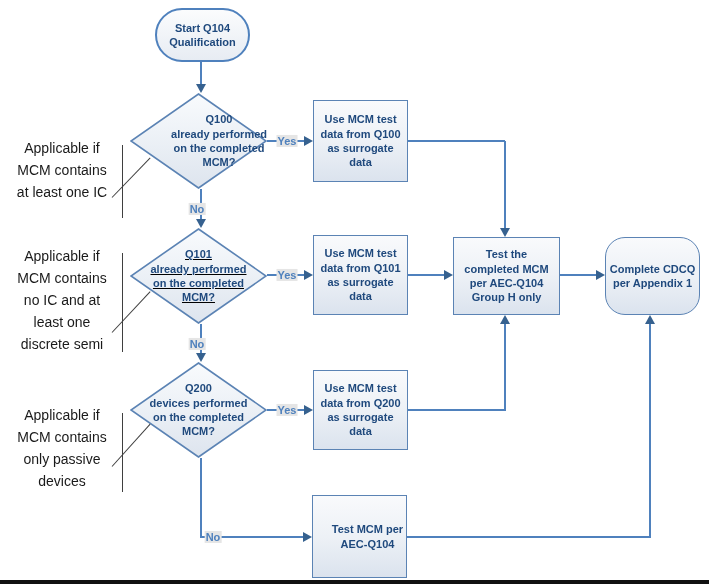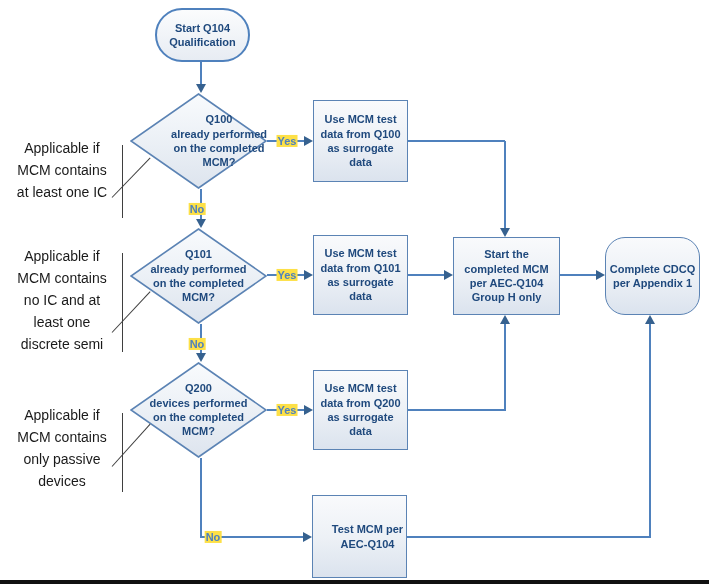--- a/index.html
+++ b/index.html
@@ -32,21 +32,21 @@
   
   .hl,.vl{position:absolute;background:#4f81bd;z-index:0;}
   .hl{height:2px;}
   .vl{width:2px;}
   .arr{position:absolute;width:0;height:0;z-index:1;}
   .arr-right{border-top:5px solid transparent;border-bottom:5px solid transparent;border-left:9px solid #36618f;}
   .arr-down{border-left:5px solid transparent;border-right:5px solid transparent;border-top:9px solid #36618f;}
   .arr-up{border-left:5px solid transparent;border-right:5px solid transparent;border-bottom:9px solid #36618f;}
   .edge-label{
     position:absolute;transform:translate(-50%,-50%);z-index:4;
-    color:#4f81bd;font-size:11px;font-weight:600;background:#fde047;padding:0 1px;line-height:1.1;
+    color:#4f81bd;font-size:11px;font-weight:600;background:#e5e5e5;padding:0 1px;line-height:1.1;
   }
   
   .annotation{
     position:absolute;left:6px;width:112px;text-align:center;color:#1a1a1a;
     font-size:14px;line-height:22px;white-space:pre-line;z-index:3;
   }
   .ann-rule{position:absolute;width:1px;background:#3f3f3f;z-index:2;}
   .ann-leader{position:absolute;height:1px;background:#3f3f3f;transform-origin:0 50%;z-index:2;}
   .bottom-rule{position:absolute;left:0;width:709px;height:4px;background:#111111;z-index:5;}
 </style>
@@ -111,21 +111,21 @@
     <div class="diamond-fill"></div>
     <svg class="diamond-stroke" viewBox="0 0 137 96" preserveAspectRatio="none">
         <polygon points="68.5,1 136,48 68.5,95 1,48"></polygon>
       </svg>
     <span class="node-text">Q100
 already performed
 on the completed
 MCM?</span>
   </div>
 
-  <div class="node diamond" style="left:130px;top:228px;width:137px;height:96px;">
+  <div class="node diamond" style="left:130px;top:228px;width:137px;height:96px;text-decoration:underline;">
     <div class="diamond-fill"></div>
     <svg class="diamond-stroke" viewBox="0 0 137 96" preserveAspectRatio="none">
         <polygon points="68.5,1 136,48 68.5,95 1,48"></polygon>
       </svg>
     <span class="node-text">Q101
 already performed
 on the completed
 MCM?</span>
   </div>
 
@@ -153,21 +153,21 @@
 data</span>
   </div>
   <div class="node box" style="left:313px;top:370px;width:95px;height:80px;">
     <span class="node-text">Use MCM test
 data from Q200
 as surrogate
 data</span>
   </div>
 
   <div class="node box" style="left:453px;top:237px;width:107px;height:78px;">
-    <span class="node-text">Start the
+    <span class="node-text">Test the
 completed MCM
 per AEC-Q104
 Group H only</span>
   </div>
   <div class="node box" style="left:605px;top:237px;width:95px;height:78px;border-radius:20px;">
     <span class="node-text">Complete CDCQ
 per Appendix 1</span>
   </div>
 
   <div class="node box" style="left:312px;top:495px;width:95px;height:83px;padding-left:16px;">

